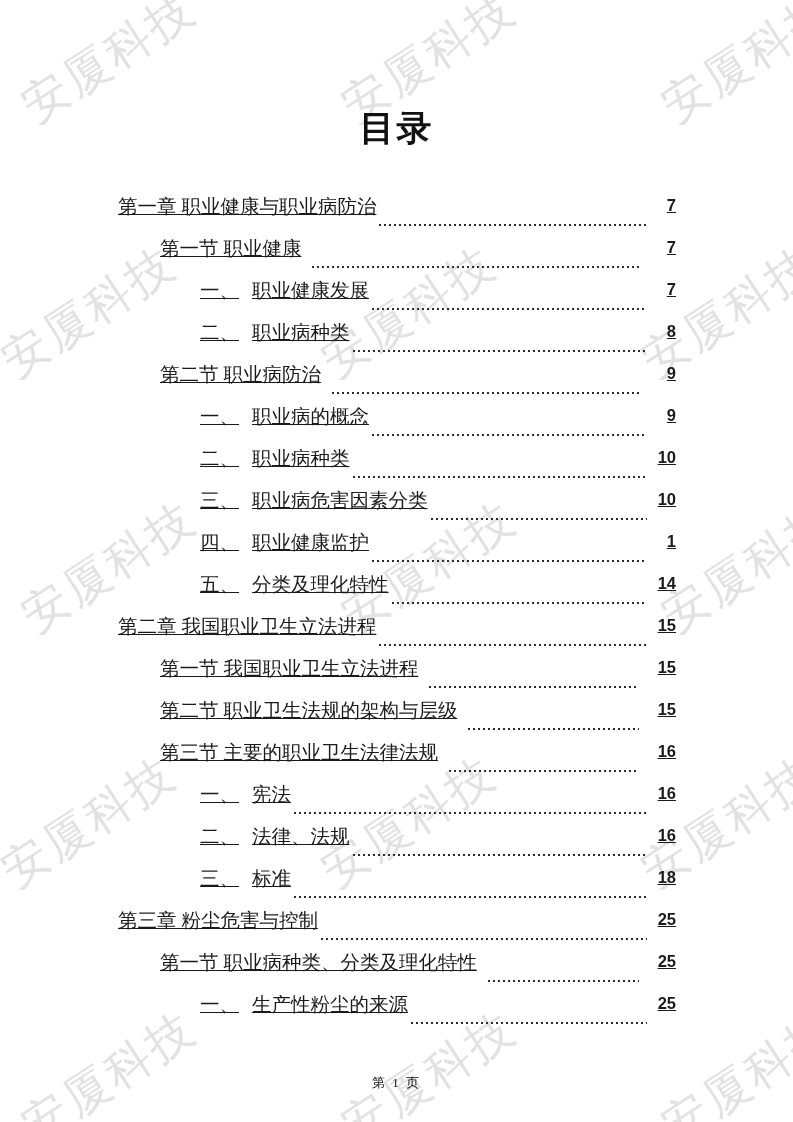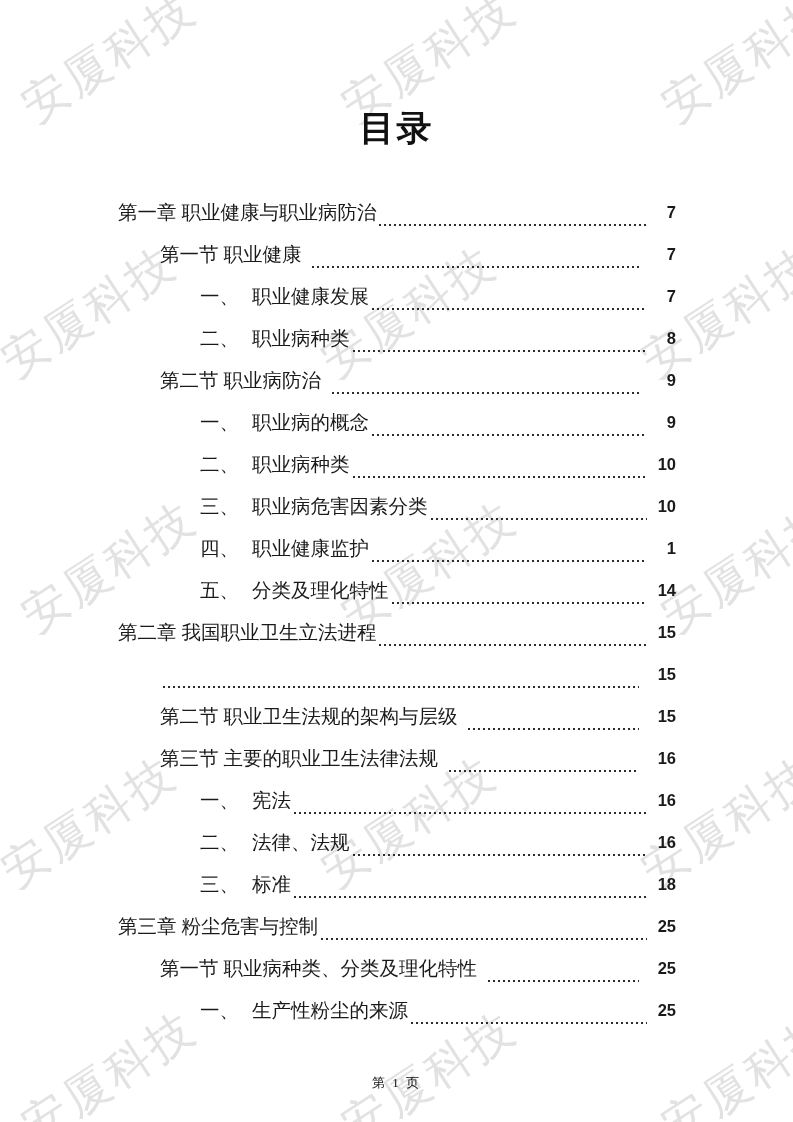--- a/index.html
+++ b/index.html
@@ -46,26 +46,27 @@
     line-height: 48px;
     font-weight: bold;
     color: #111111;
     letter-spacing: 2px;
   }
   .toc {
     margin: 40px 117px 0 118px; 
   }
   .toc-row {
     display: flex;
-    align-items: center;
+    align-items: flex-start;
     height: 42px;
     box-sizing: border-box;
     padding-bottom: 10px;
     color: #1a1a1a;
     font-size: 19.5px;
+    text-decoration: underline;
   }
   .toc-row .num,
   .toc-row .label {
     line-height: 1.05;
     white-space: nowrap;
   }
   .toc-row .num {
     margin-right: 13px;
   }
   .lvl-section { padding-left: 42px; gap: 8px; }
@@ -186,20 +187,21 @@
           <span class="label">分类及理化特性</span>
           <span class="dots"></span>
           <span class="pagenum">14</span>
         </div>
         <div class="toc-row lvl-chapter">
           <span class="label">第二章 我国职业卫生立法进程</span>
           <span class="dots"></span>
           <span class="pagenum">15</span>
         </div>
         <div class="toc-row lvl-section">
+          <span class="label">第一节 我国职业卫生立法进程</span>
           <span class="dots"></span>
           <span class="pagenum">15</span>
         </div>
         <div class="toc-row lvl-section">
           <span class="label">第二节 职业卫生法规的架构与层级</span>
           <span class="dots"></span>
           <span class="pagenum">15</span>
         </div>
         <div class="toc-row lvl-section">
           <span class="label">第三节 主要的职业卫生法律法规</span>

